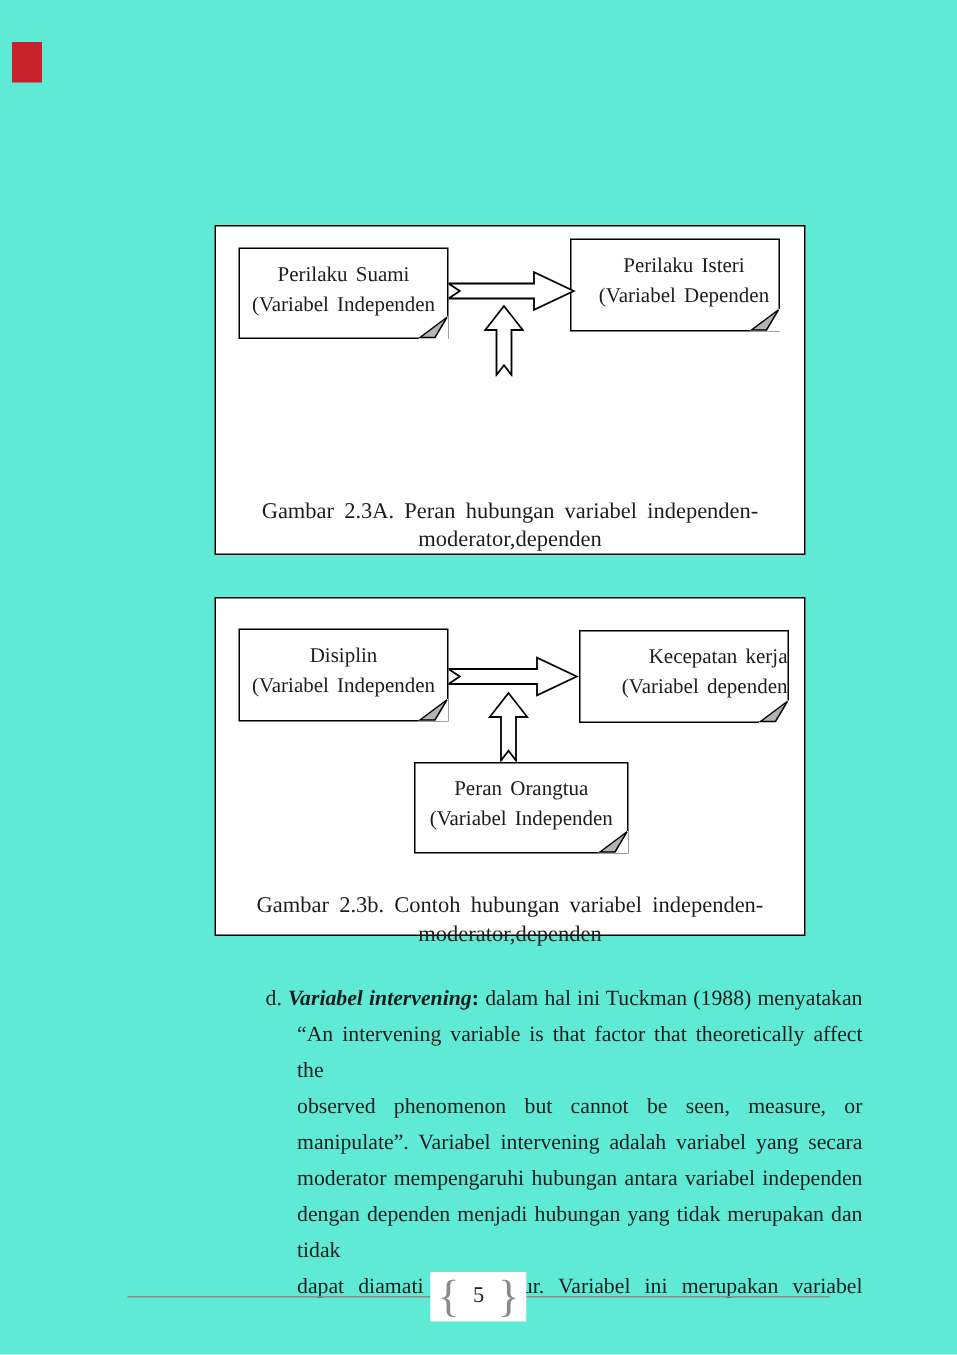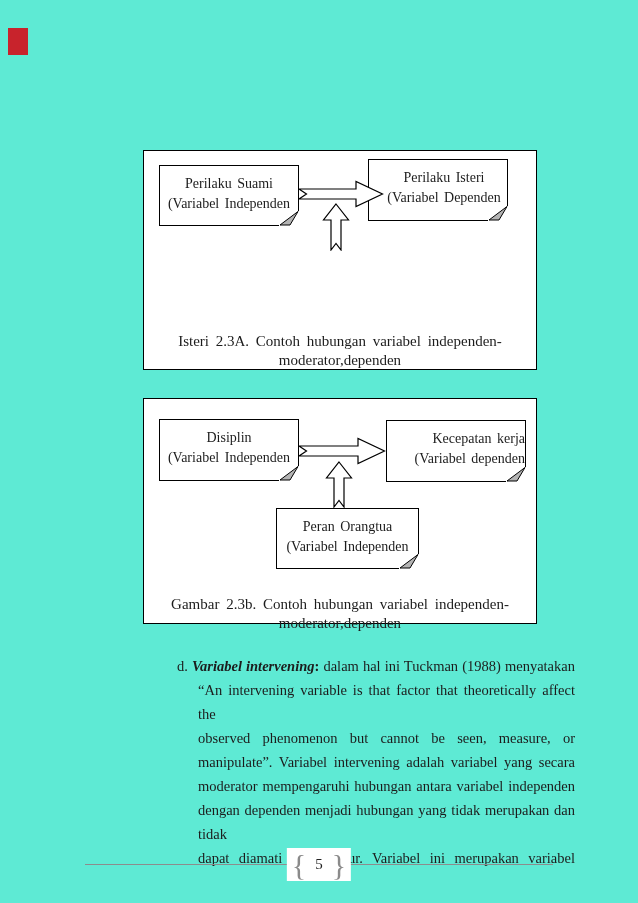--- a/index.html
+++ b/index.html
@@ -48,40 +48,40 @@
 
     <div class="note-box" style="left:15px;top:14px;width:140px;height:61px;">
       <div>Perilaku Suami</div>
       <div>(Variabel Independen</div>
       <svg class="fold" viewBox="0 0 24 16">
         <rect x="4" y="1" width="20" height="15" fill="#fff"></rect>
         <polygon points="5,15 15,15 23,1.5" fill="#b4b4b4" stroke="#000" stroke-width="1"></polygon>
       </svg>
     </div>
 
-    <div class="note-box" style="left:224px;top:8px;width:140px;height:62px;padding-left:12px;">
+    <div class="note-box" style="left:236px;top:8px;width:140px;height:62px;padding-left:12px;">
       <div>Perilaku Isteri</div>
       <div>(Variabel Dependen</div>
       <svg class="fold" viewBox="0 0 24 16">
         <rect x="4" y="1" width="20" height="15" fill="#fff"></rect>
         <polygon points="5,15 15,15 23,1.5" fill="#b4b4b4" stroke="#000" stroke-width="1"></polygon>
       </svg>
     </div>
 
     <svg class="arrow" style="left:155px;top:29px;" width="85" height="28" viewBox="0 0 85 28">
       <polygon points="0,9 57,9 57,1.5 83.5,14 57,26.5 57,19 0,19 7.5,14"></polygon>
     </svg>
 
     <svg class="arrow" style="left:178px;top:52px;" width="28" height="48" viewBox="0 0 28 48">
       <polygon points="14,1 26.5,17 19,17 19,47 14,40.5 9,47 9,17 1.5,17"></polygon>
     </svg>
 
 
     <div class="caption" style="top:181px;">
-      <div>Isteri 2.3A. Contoh hubungan variabel independen-</div>
+      <div>Gambar 2.3A. Peran hubungan variabel independen-</div>
       <div>moderator,dependen</div>
     </div>
   </div>
 
   <div id="frame-b" class="frame">
 
     <div class="note-box" style="left:15px;top:20px;width:140px;height:62px;">
       <div>Disiplin</div>
       <div>(Variabel Independen</div>
       <svg class="fold" viewBox="0 0 24 16">

